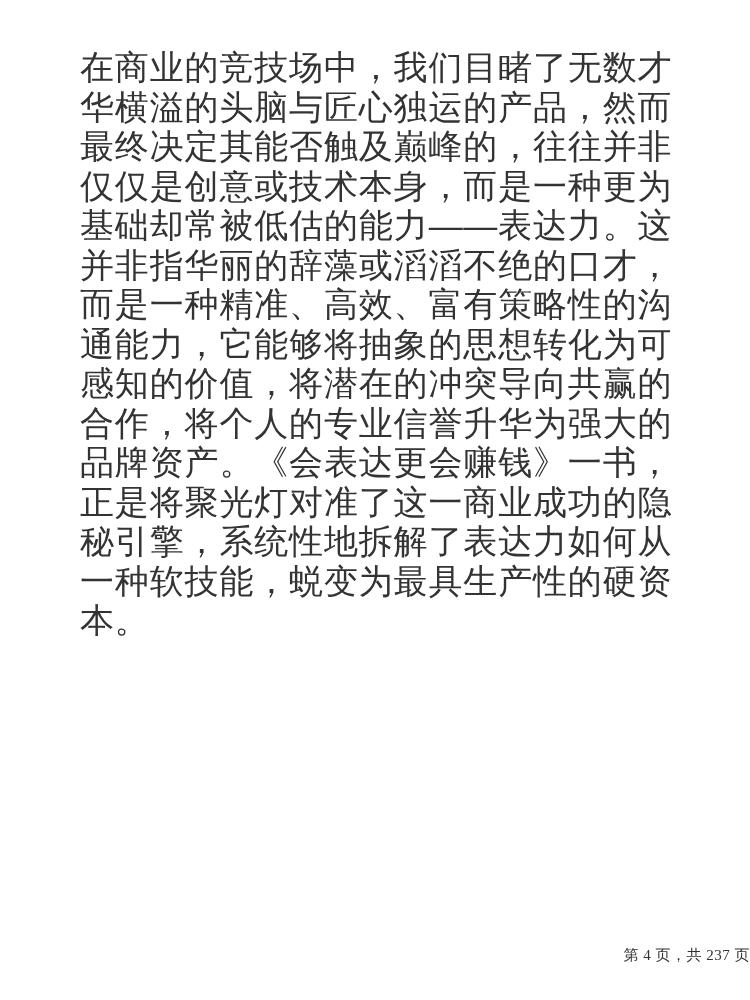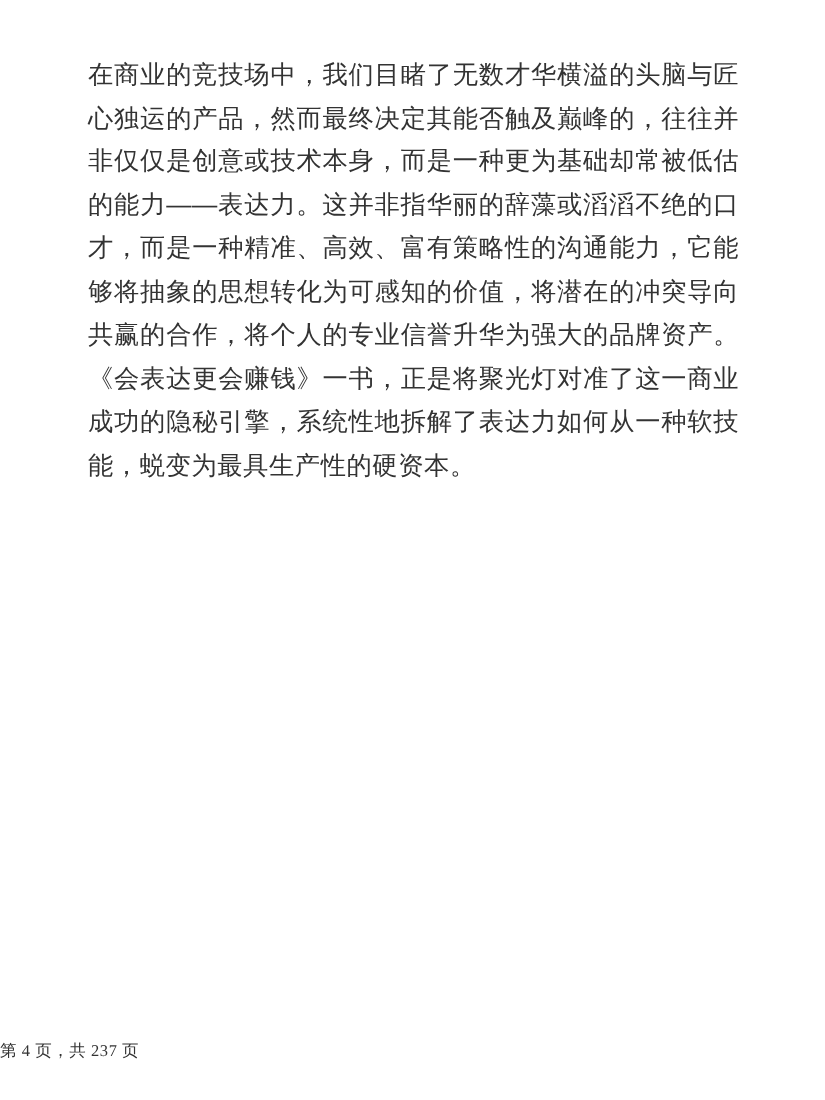--- a/index.html
+++ b/index.html
@@ -20,33 +20,33 @@
     background: #ffffff;
   }
   .content {
     position: absolute;
     top: 48px;
     left: 80px;
     width: 592px;
   }
   .para {
     margin: 0 0 16px 0;
-    font-size: 23px;
+    font-size: 34px;
     line-height: 39.5px;
     color: #333333;
     text-align: justify;
     letter-spacing: 0.5px;
     word-break: break-all;
   }
   .footer {
     position: absolute;
     top: 946px;
     left: 0;
     width: 750px;
-    text-align: left;
+    text-align: right;
   }
   .footer span {
     font-family: "Liberation Serif", "DejaVu Serif", serif;
     font-size: 15px;
     color: #333333;
     letter-spacing: 0.5px;
   }
 </style>
 </head>
 <body>

